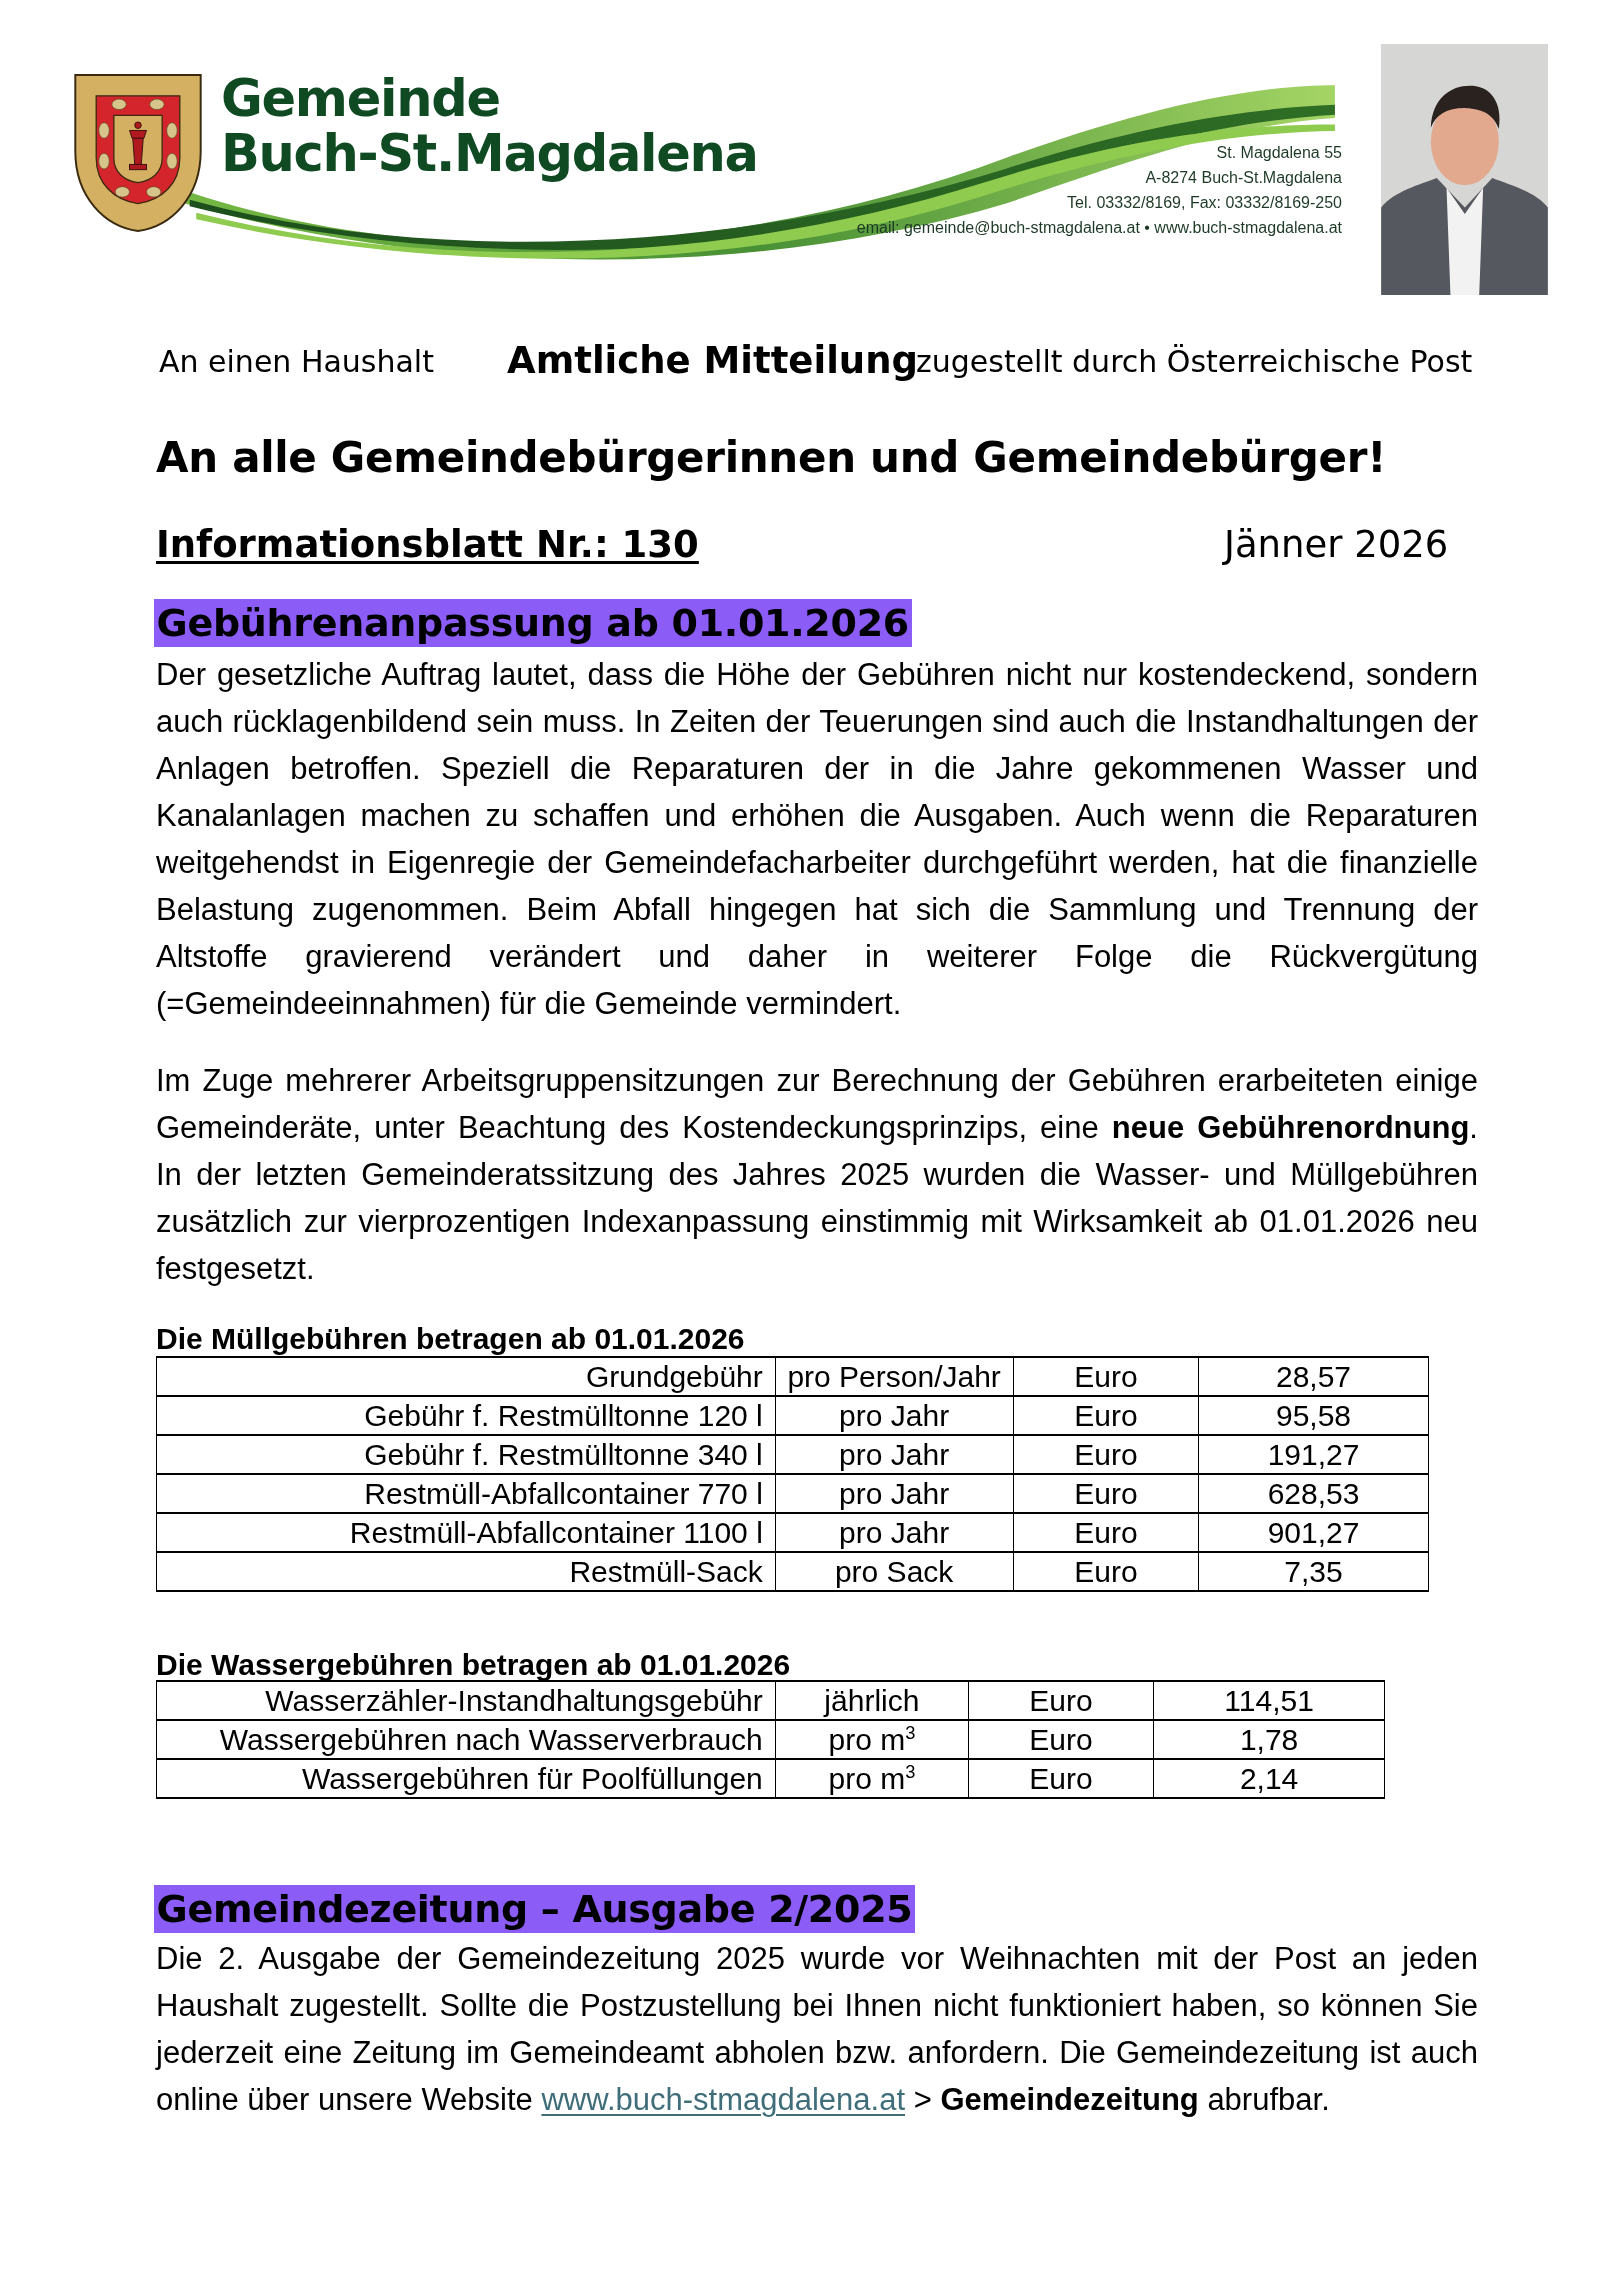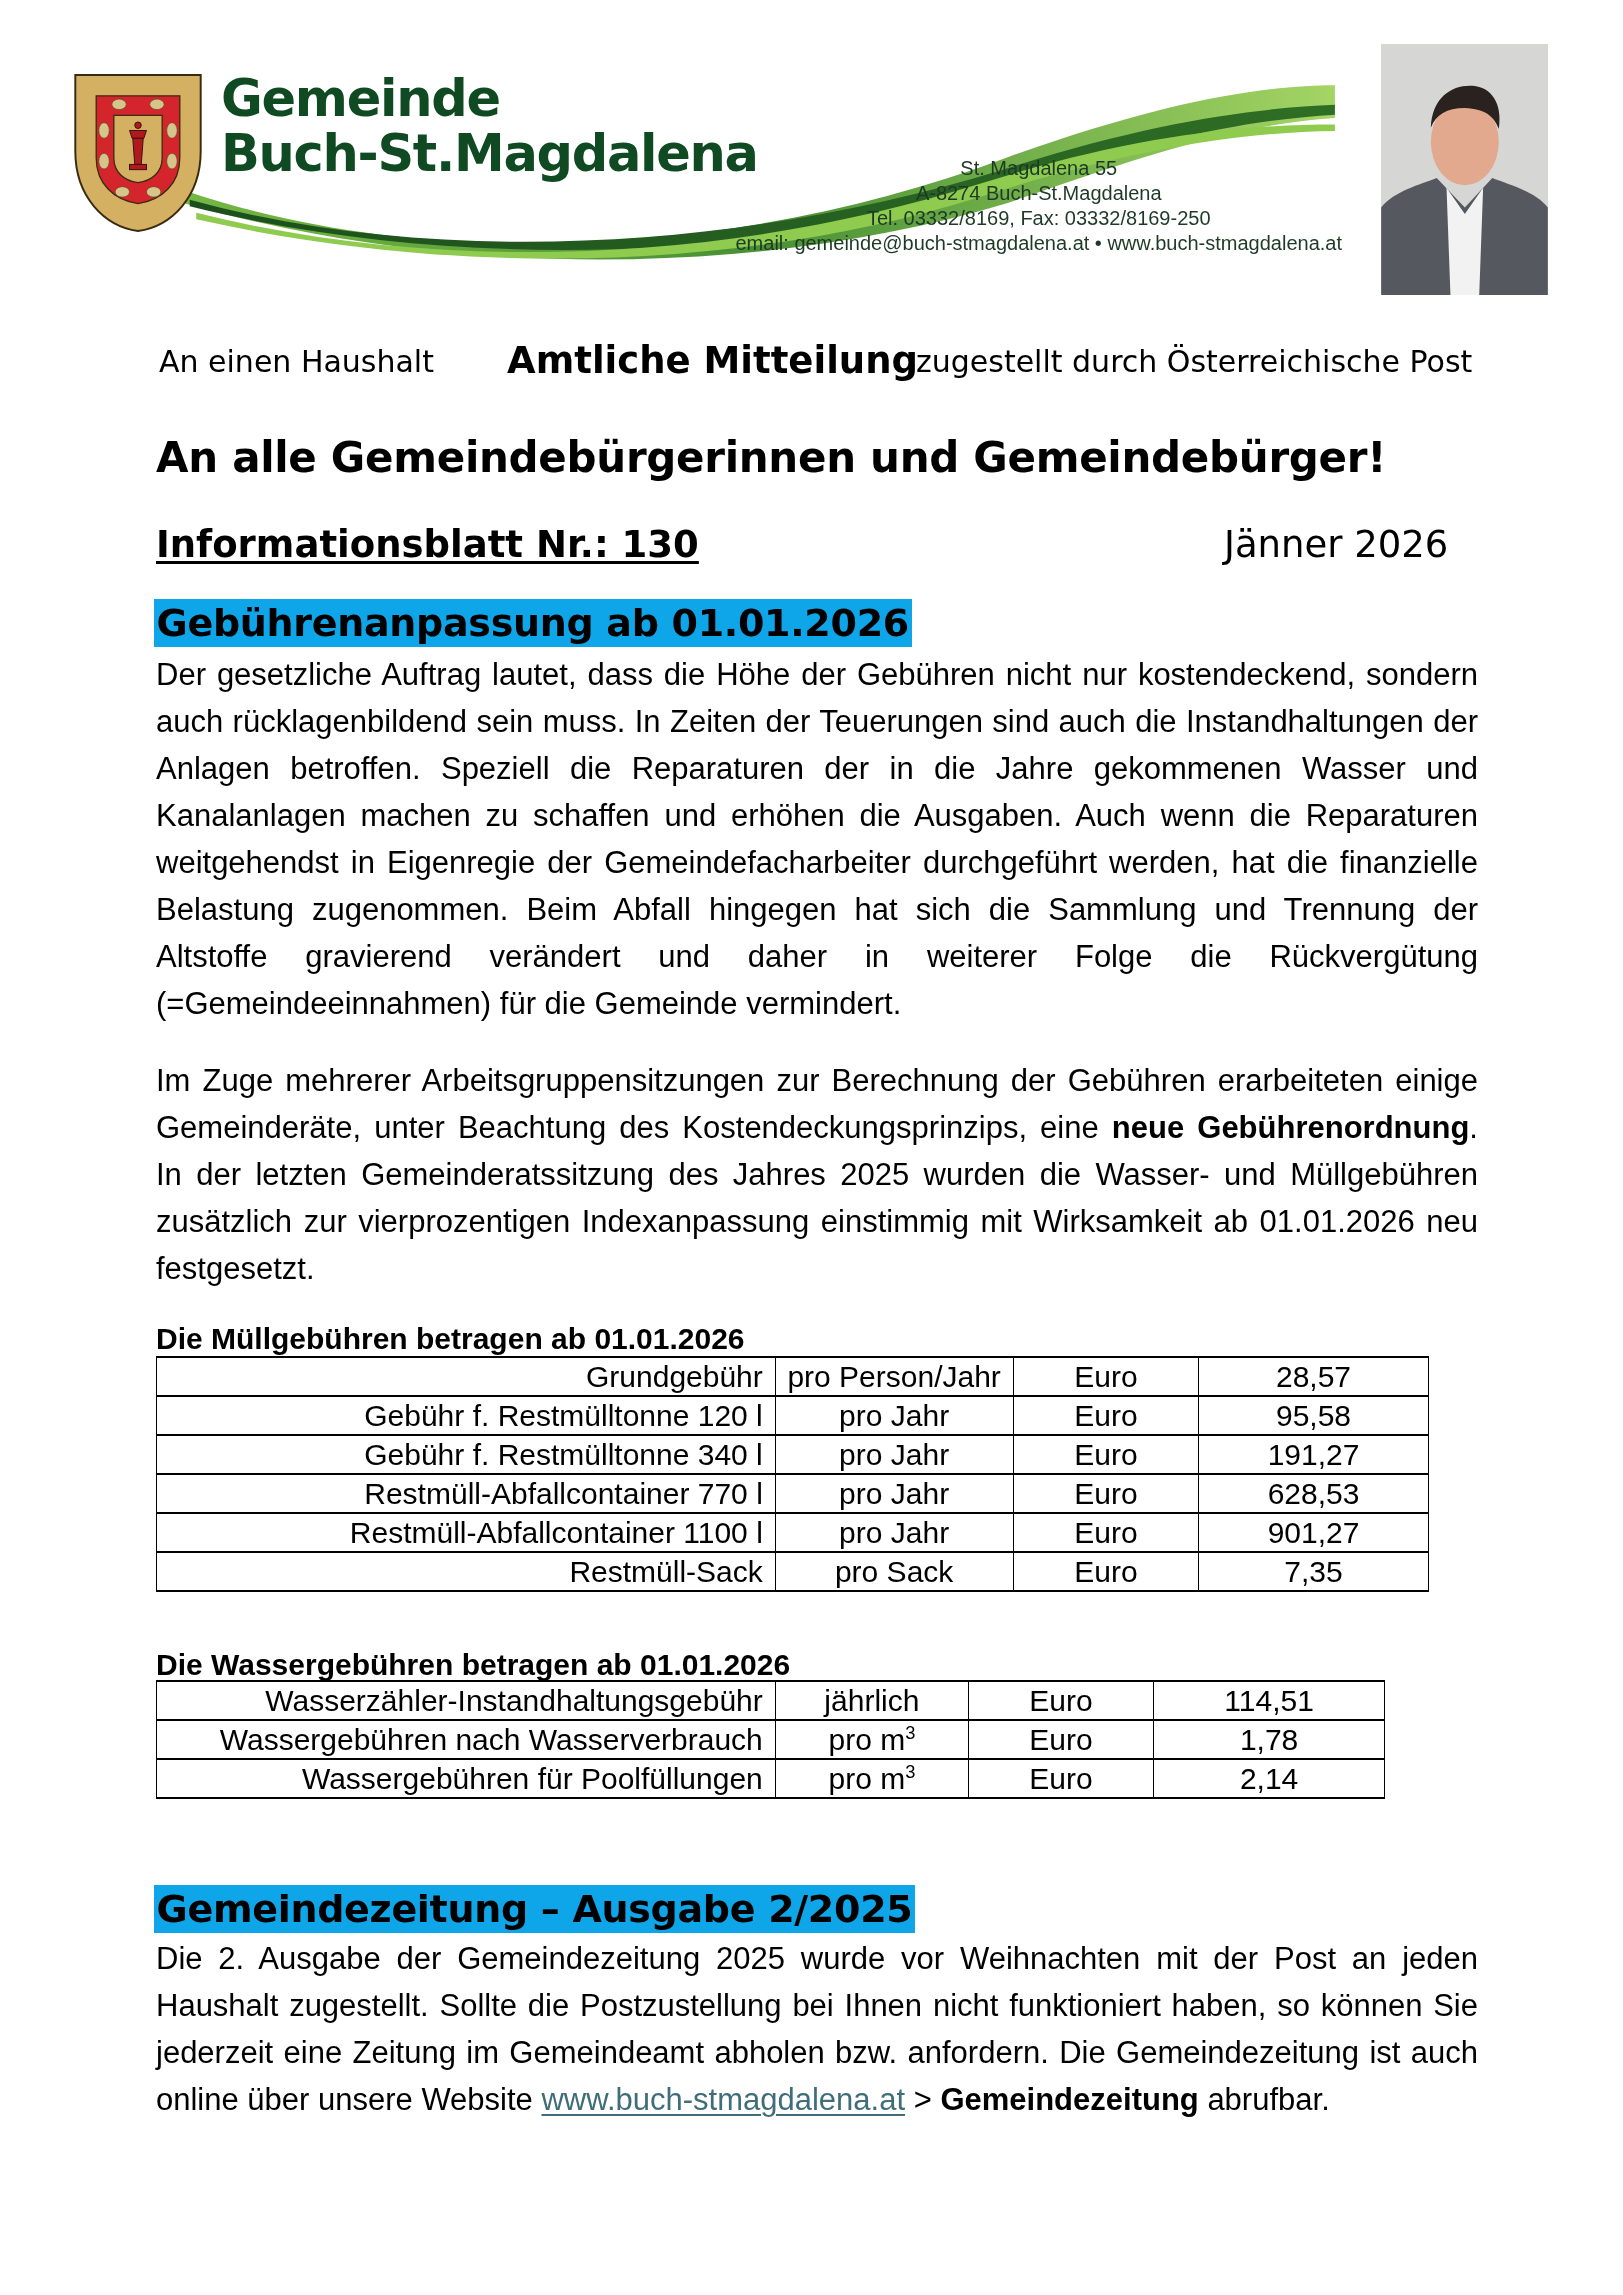--- a/index.html
+++ b/index.html
@@ -5,35 +5,35 @@
   html, body { margin:0; padding:0; background:#ffffff; }
   body { width:1623px; height:2295px; position:relative; overflow:hidden; font-family:"Liberation Sans", sans-serif; color:#000; }
   .abs { position:absolute; }
 
   
   .shield { left:73px; top:73px; width:130px; height:160px; }
   .brand { left:221px; top:71px; color:#0f4a22; font-family:"DejaVu Sans", sans-serif; font-weight:bold; letter-spacing:-1.3px; }
   .brand .l1 { font-size:51px; line-height:55px; display:block; }
   .brand .l2 { font-size:51px; line-height:55px; display:block; }
   .swoosh { left:157px; top:59px; width:1191px; height:216px; }
-  .contact { right:281px; top:156px; text-align:center; color:#1e3a26; font-family:"Liberation Sans", sans-serif; font-size:20px; line-height:25px; }
+  .contact { right:281px; top:140px; text-align:right; color:#1e3a26; font-family:"Liberation Sans", sans-serif; font-size:16px; line-height:25px; }
   .photo { left:1381px; top:44px; width:167px; height:251px; background:#d8d8d6; overflow:hidden; }
 
   
   .topline { left:159px; top:339px; width:1335px; height:46px; font-family:"DejaVu Sans", sans-serif; }
   .topline span { position:absolute; top:0; white-space:nowrap; }
   .tl-1 { left:0; font-size:30px; line-height:46px; }
   .tl-2 { left:336px; font-size:37px; font-weight:bold; line-height:43px;margin-left:12px; }
   .tl-3 { left:757px; font-size:30px; line-height:46px; }
 
   .title { left:156px; top:432px; font-family:"DejaVu Sans", sans-serif; font-weight:bold; font-size:42px; line-height:52px; white-space:nowrap; letter-spacing:-0.3px;}
   .infoblatt { left:156px; top:523px; font-family:"DejaVu Sans", sans-serif; font-weight:bold; font-size:37px; line-height:44px; text-decoration:underline; text-decoration-thickness:2.6px; text-underline-offset:3.9px; white-space:nowrap; }
   .datum { left:1224px; top:523px; font-family:"DejaVu Sans", sans-serif; font-size:37px; line-height:44px; white-space:nowrap; }
 
-  .sec-head { background:#0ea5e9; font-family:"DejaVu Sans", sans-serif; font-weight:bold; font-size:38px; line-height:48px; padding:0 2.6px; white-space:nowrap; letter-spacing:-0.3px; }
+  .sec-head { background:#8b5cf6; font-family:"DejaVu Sans", sans-serif; font-weight:bold; font-size:38px; line-height:48px; padding:0 2.6px; white-space:nowrap; letter-spacing:-0.3px; }
   .sec1 { left:154px; top:599px; }
   .sec2 { left:154px; top:1885px; }
 
   .para { left:156px; width:1322px; font-family:"Liberation Sans", sans-serif; font-size:31px; line-height:47px; text-align:justify; }
   .p1 { top:651px; }
   .p2 { top:1057px; }
   .p3 { top:1935px; }
   .para b { font-weight:bold; }
   .para a { color:#3f6e7a; text-decoration:underline; text-decoration-thickness:2px; text-underline-offset:3.9px; }
 

